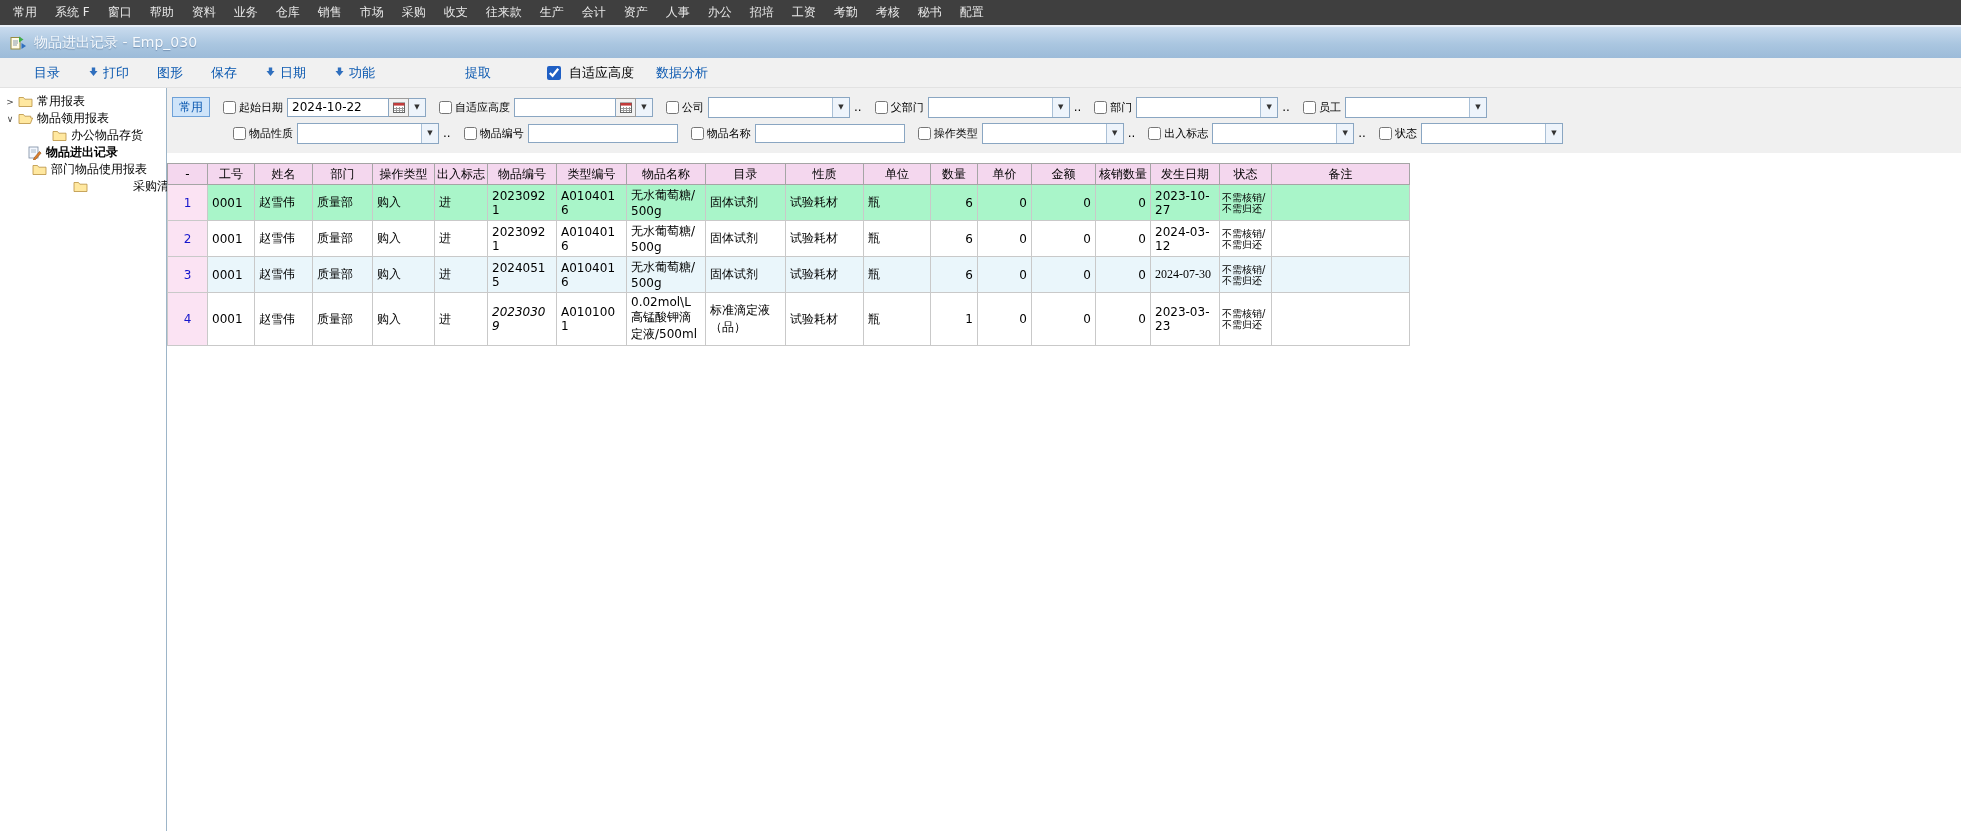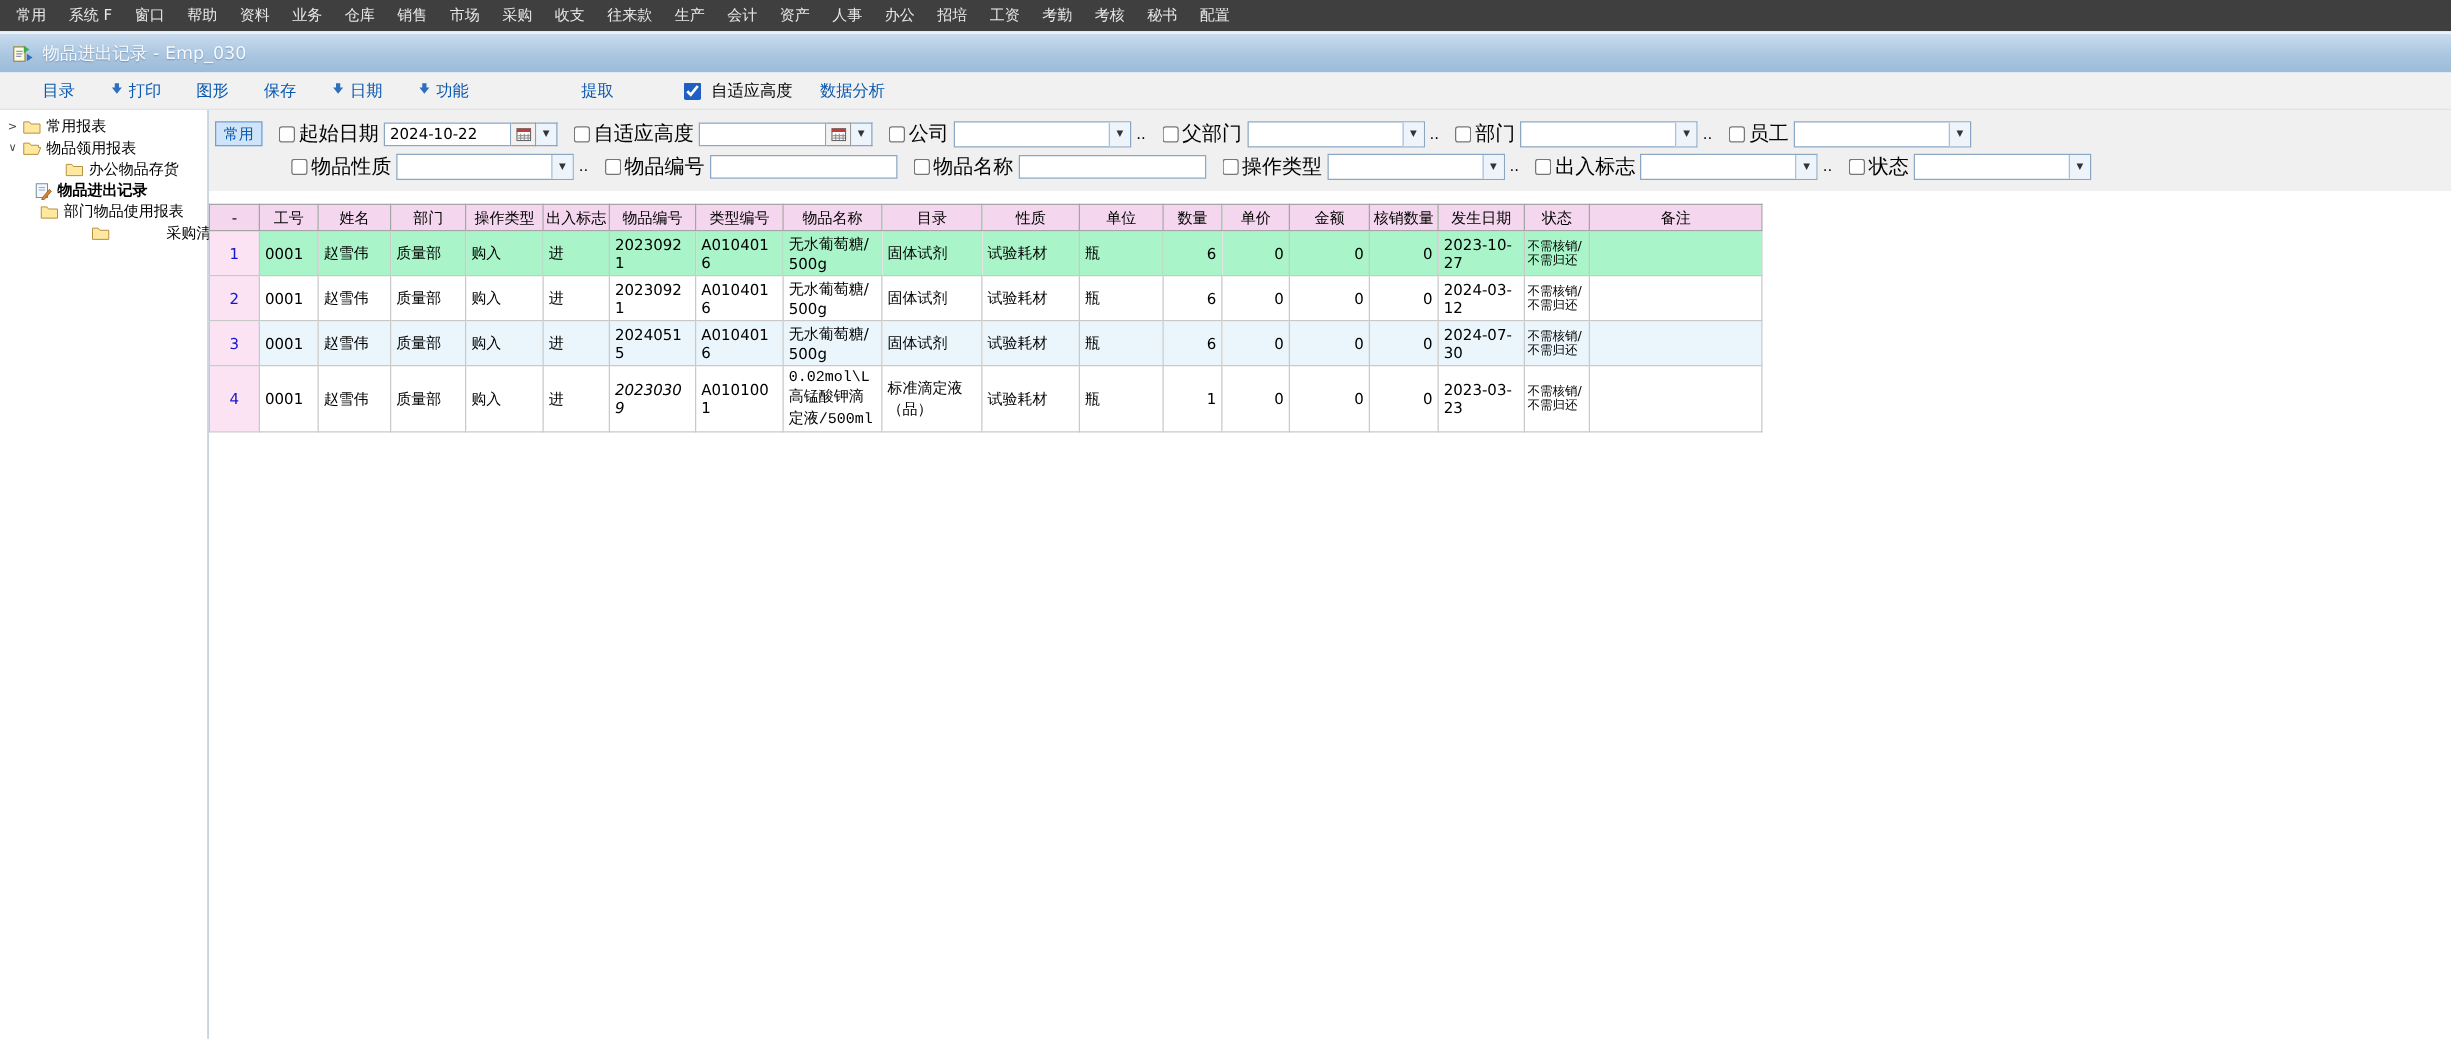--- a/index.html
+++ b/index.html
@@ -34,21 +34,21 @@
   .content{flex:1;background:#fff;overflow:hidden;}
   
   .filters{background:#f0f0f0;padding:6px 0 7px 2px;}
   .frow{display:flex;align-items:center;height:26px;}
   .common-btn{height:20px;width:38px;margin-left:3px;background:#cfe4f9;border:1px solid #6ea1d8;
     color:#0a58b0;font-size:12px;font-family:inherit;padding:0;cursor:pointer;}
   .row2-spacer{width:51px;flex:none;}
   .fgroup{display:flex;align-items:center;margin-left:13px;white-space:nowrap;}
   .fchk{display:flex;align-items:center;gap:3px;margin-right:4px;cursor:pointer;}
   .fchk input{width:13px;height:13px;margin:0;}
-  .flabel{font-size:16px;}
+  .flabel{font-size:11px;}
   .combo{display:inline-flex;width:140px;height:19px;background:#fff;border:1px solid #8aa6c2;align-items:stretch;}
   .combo .combo-value{flex:1;padding:1px 3px;font-size:12px;overflow:hidden;}
   .combo .combo-arrow{width:16px;background:#eef4fb;border-left:1px solid #aac0d6;display:flex;
     align-items:center;justify-content:center;font-size:7px;color:#333;}
   .datectl{display:inline-flex;align-items:stretch;height:19px;}
   .date-text{width:92px;background:#fff;border:1px solid #8aa6c2;padding:1px 4px;font-size:12px;display:flex;align-items:center;}
   .cal-btn{width:19px;background:#f2f2f2;border:1px solid #9c9c9c;border-left:none;display:flex;align-items:center;justify-content:center;}
   .drop-btn{width:16px;background:#eef4fb;border:1px solid #8aa6c2;border-left:none;display:flex;
     align-items:center;justify-content:center;font-size:7px;color:#333;}
   .ftext{width:150px;height:19px;border:1px solid #8aa6c2;background:#fff;font-size:12px;
@@ -455,34 +455,34 @@
               <td data-name="cell-item-no" style="text-align: left;">20240515</td>
               <td data-name="cell-type-no" style="text-align: left;">A0104016</td>
               <td data-name="cell-item-name" style="text-align: left;">无水葡萄糖/500g</td>
               <td data-name="cell-category" style="text-align: left;">固体试剂</td>
               <td data-name="cell-nature" style="text-align: left;">试验耗材</td>
               <td data-name="cell-unit" style="text-align: left;">瓶</td>
               <td data-name="cell-qty" style="text-align: right;">6</td>
               <td data-name="cell-price" style="text-align: right;">0</td>
               <td data-name="cell-amount" style="text-align: right;">0</td>
               <td data-name="cell-verify-qty" style="text-align: right;">0</td>
-              <td data-name="cell-date" style="text-align: left;">2024-07-30</td>
+              <td data-name="cell-date" style="text-align: left; font-family: Liberation Serif, serif;">2024-07-30</td>
               <td class="status-cell" data-name="cell-status" style="text-align: left;">不需核销/不需归还</td>
               <td data-name="cell-remark" style="text-align: left;"></td>
             </tr>
             <tr data-name="table-row">
               <td class="rownum" data-name="cell-num" style="text-align: center;">4</td>
               <td data-name="cell-emp-id" style="text-align: left;">0001</td>
               <td data-name="cell-name" style="text-align: left;">赵雪伟</td>
               <td data-name="cell-dept" style="text-align: left;">质量部</td>
               <td data-name="cell-op-type" style="text-align: left;">购入</td>
               <td data-name="cell-in-out" style="text-align: left;">进</td>
               <td data-name="cell-item-no" style="text-align: left; font-style: italic;">20230309</td>
               <td data-name="cell-type-no" style="text-align: left;">A0101001</td>
-              <td data-name="cell-item-name" style="text-align: left; font-family: Liberation Mono, monospace;">0.02mol\L高锰酸钾滴定液/500ml</td>
+              <td data-name="cell-item-name" style="text-align: left;">0.02mol\L高锰酸钾滴定液/500ml</td>
               <td data-name="cell-category" style="text-align: left;">标准滴定液（品）</td>
               <td data-name="cell-nature" style="text-align: left;">试验耗材</td>
               <td data-name="cell-unit" style="text-align: left;">瓶</td>
               <td data-name="cell-qty" style="text-align: right;">1</td>
               <td data-name="cell-price" style="text-align: right;">0</td>
               <td data-name="cell-amount" style="text-align: right;">0</td>
               <td data-name="cell-verify-qty" style="text-align: right;">0</td>
               <td data-name="cell-date" style="text-align: left; margin-left: 24px;">2023-03-23</td>
               <td class="status-cell" data-name="cell-status" style="text-align: left;">不需核销/不需归还</td>
               <td data-name="cell-remark" style="text-align: left;"></td>

